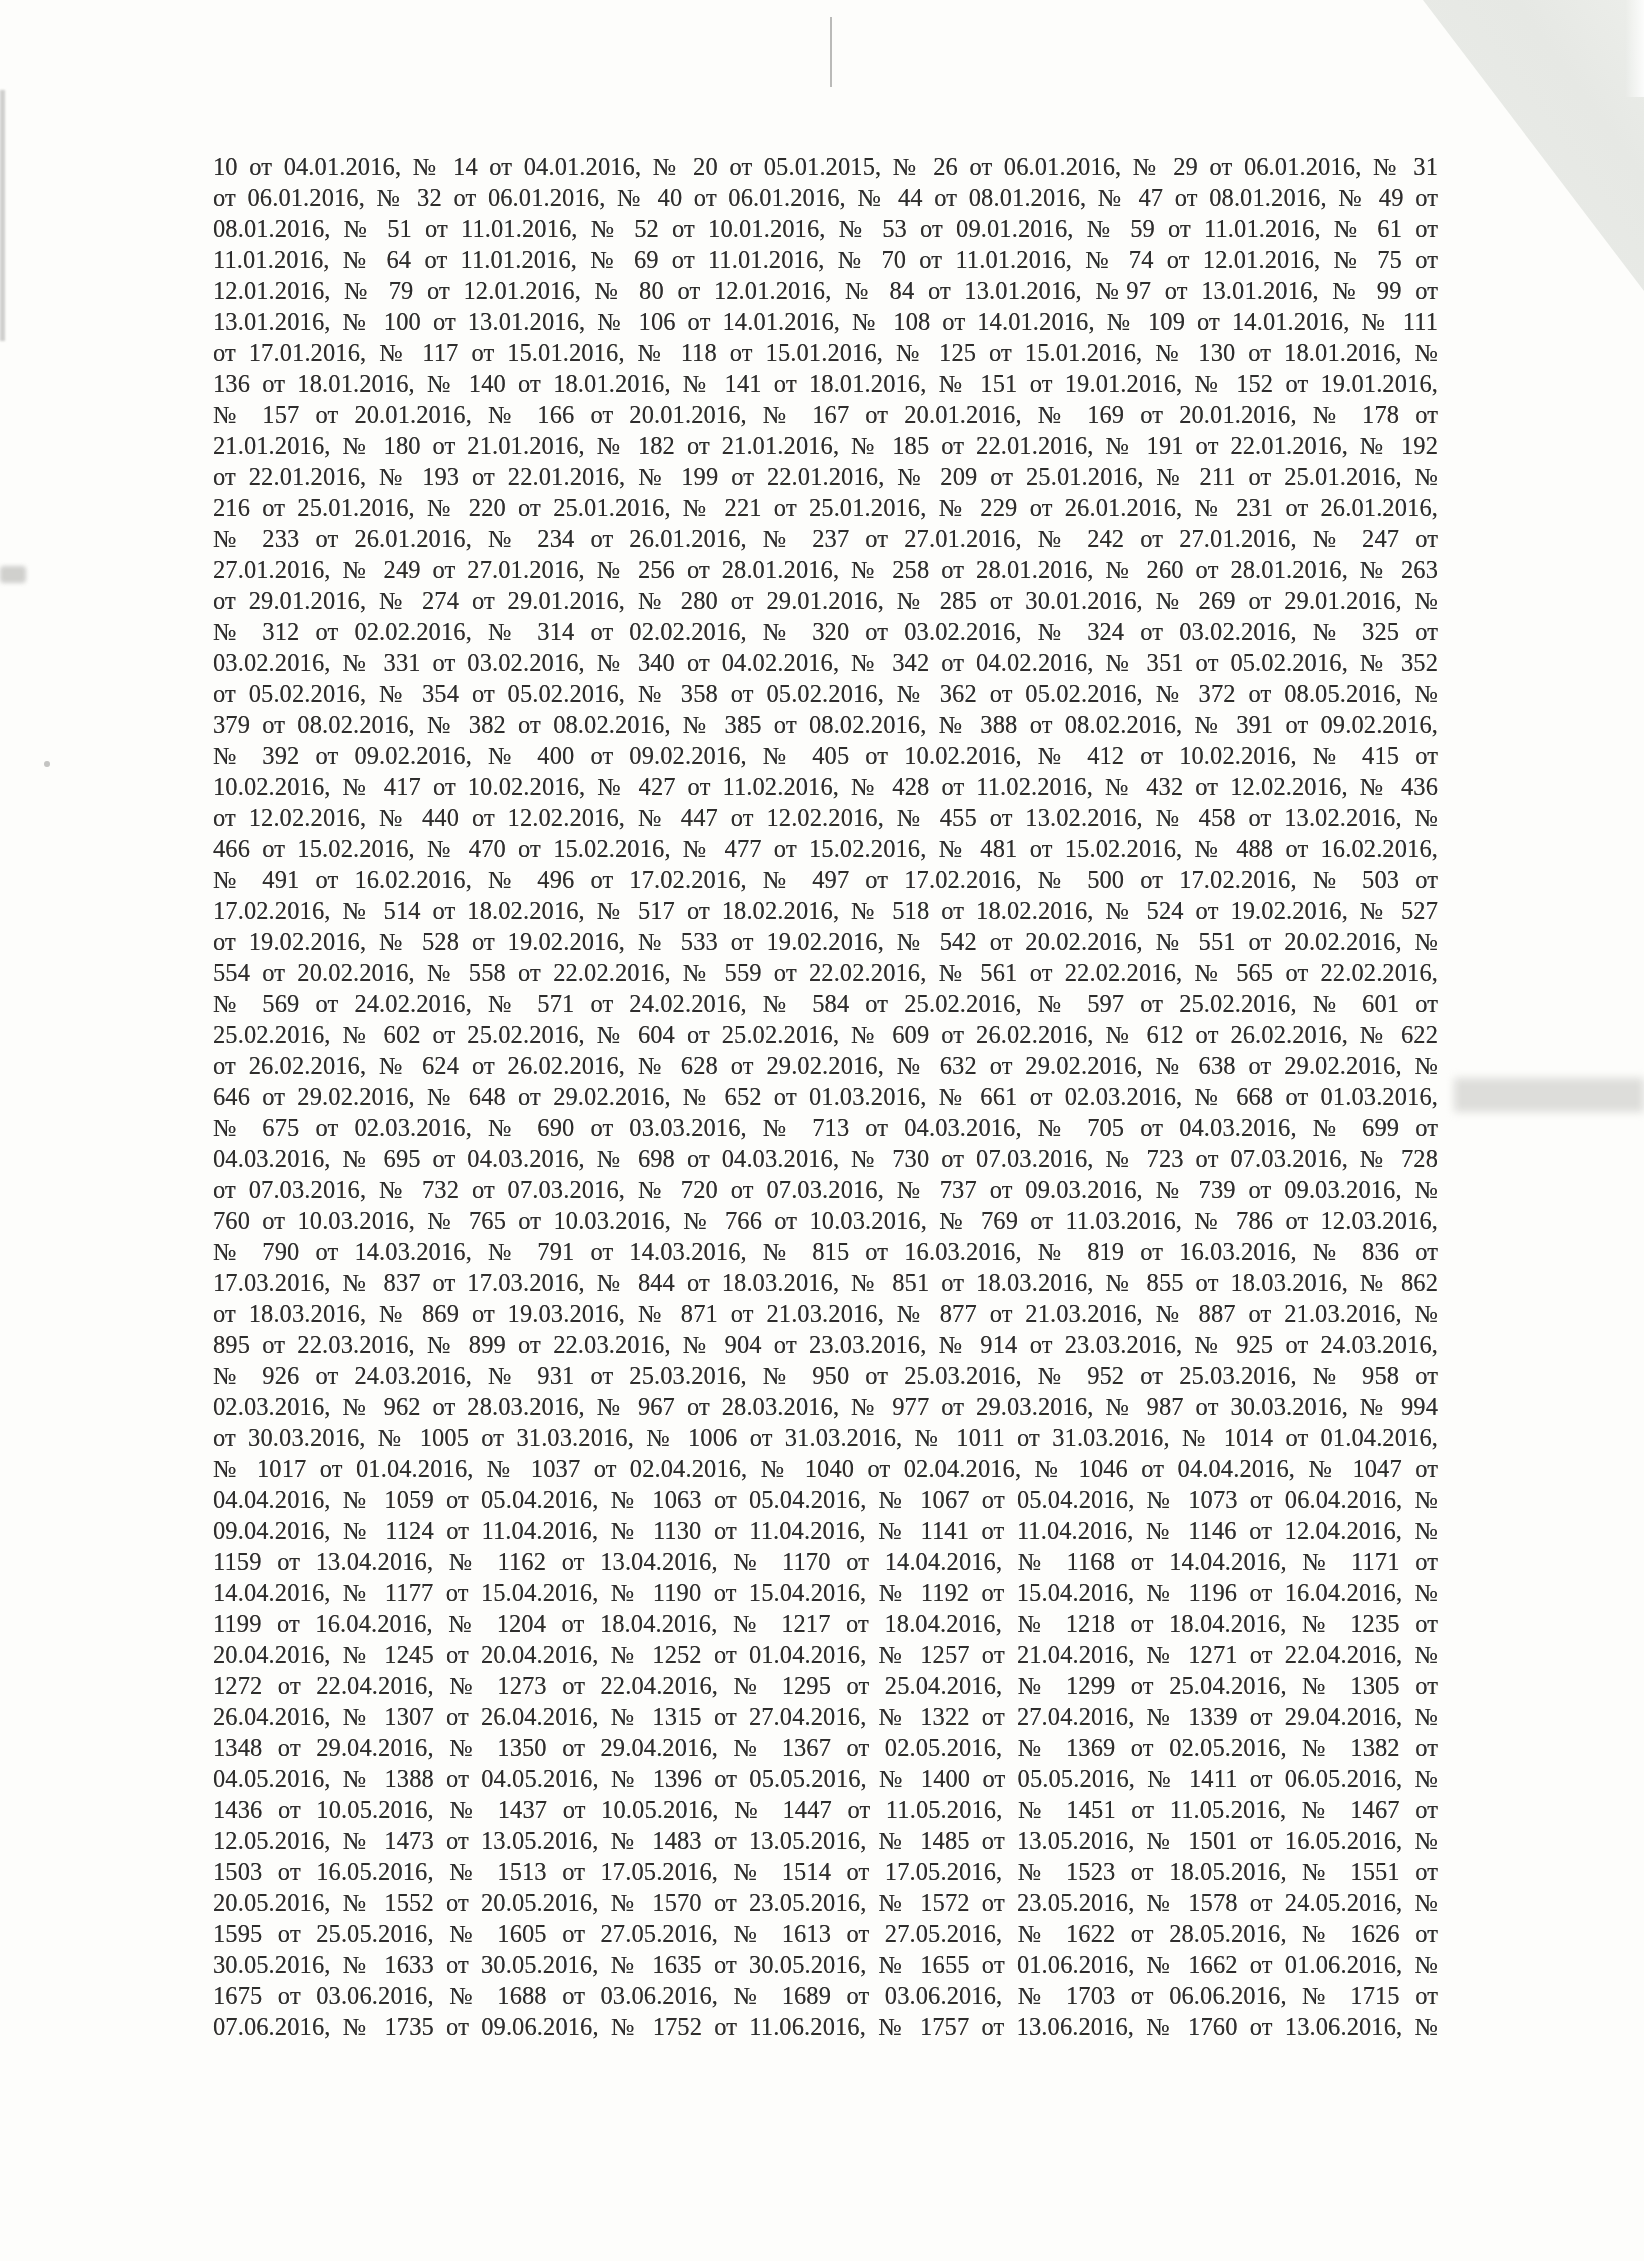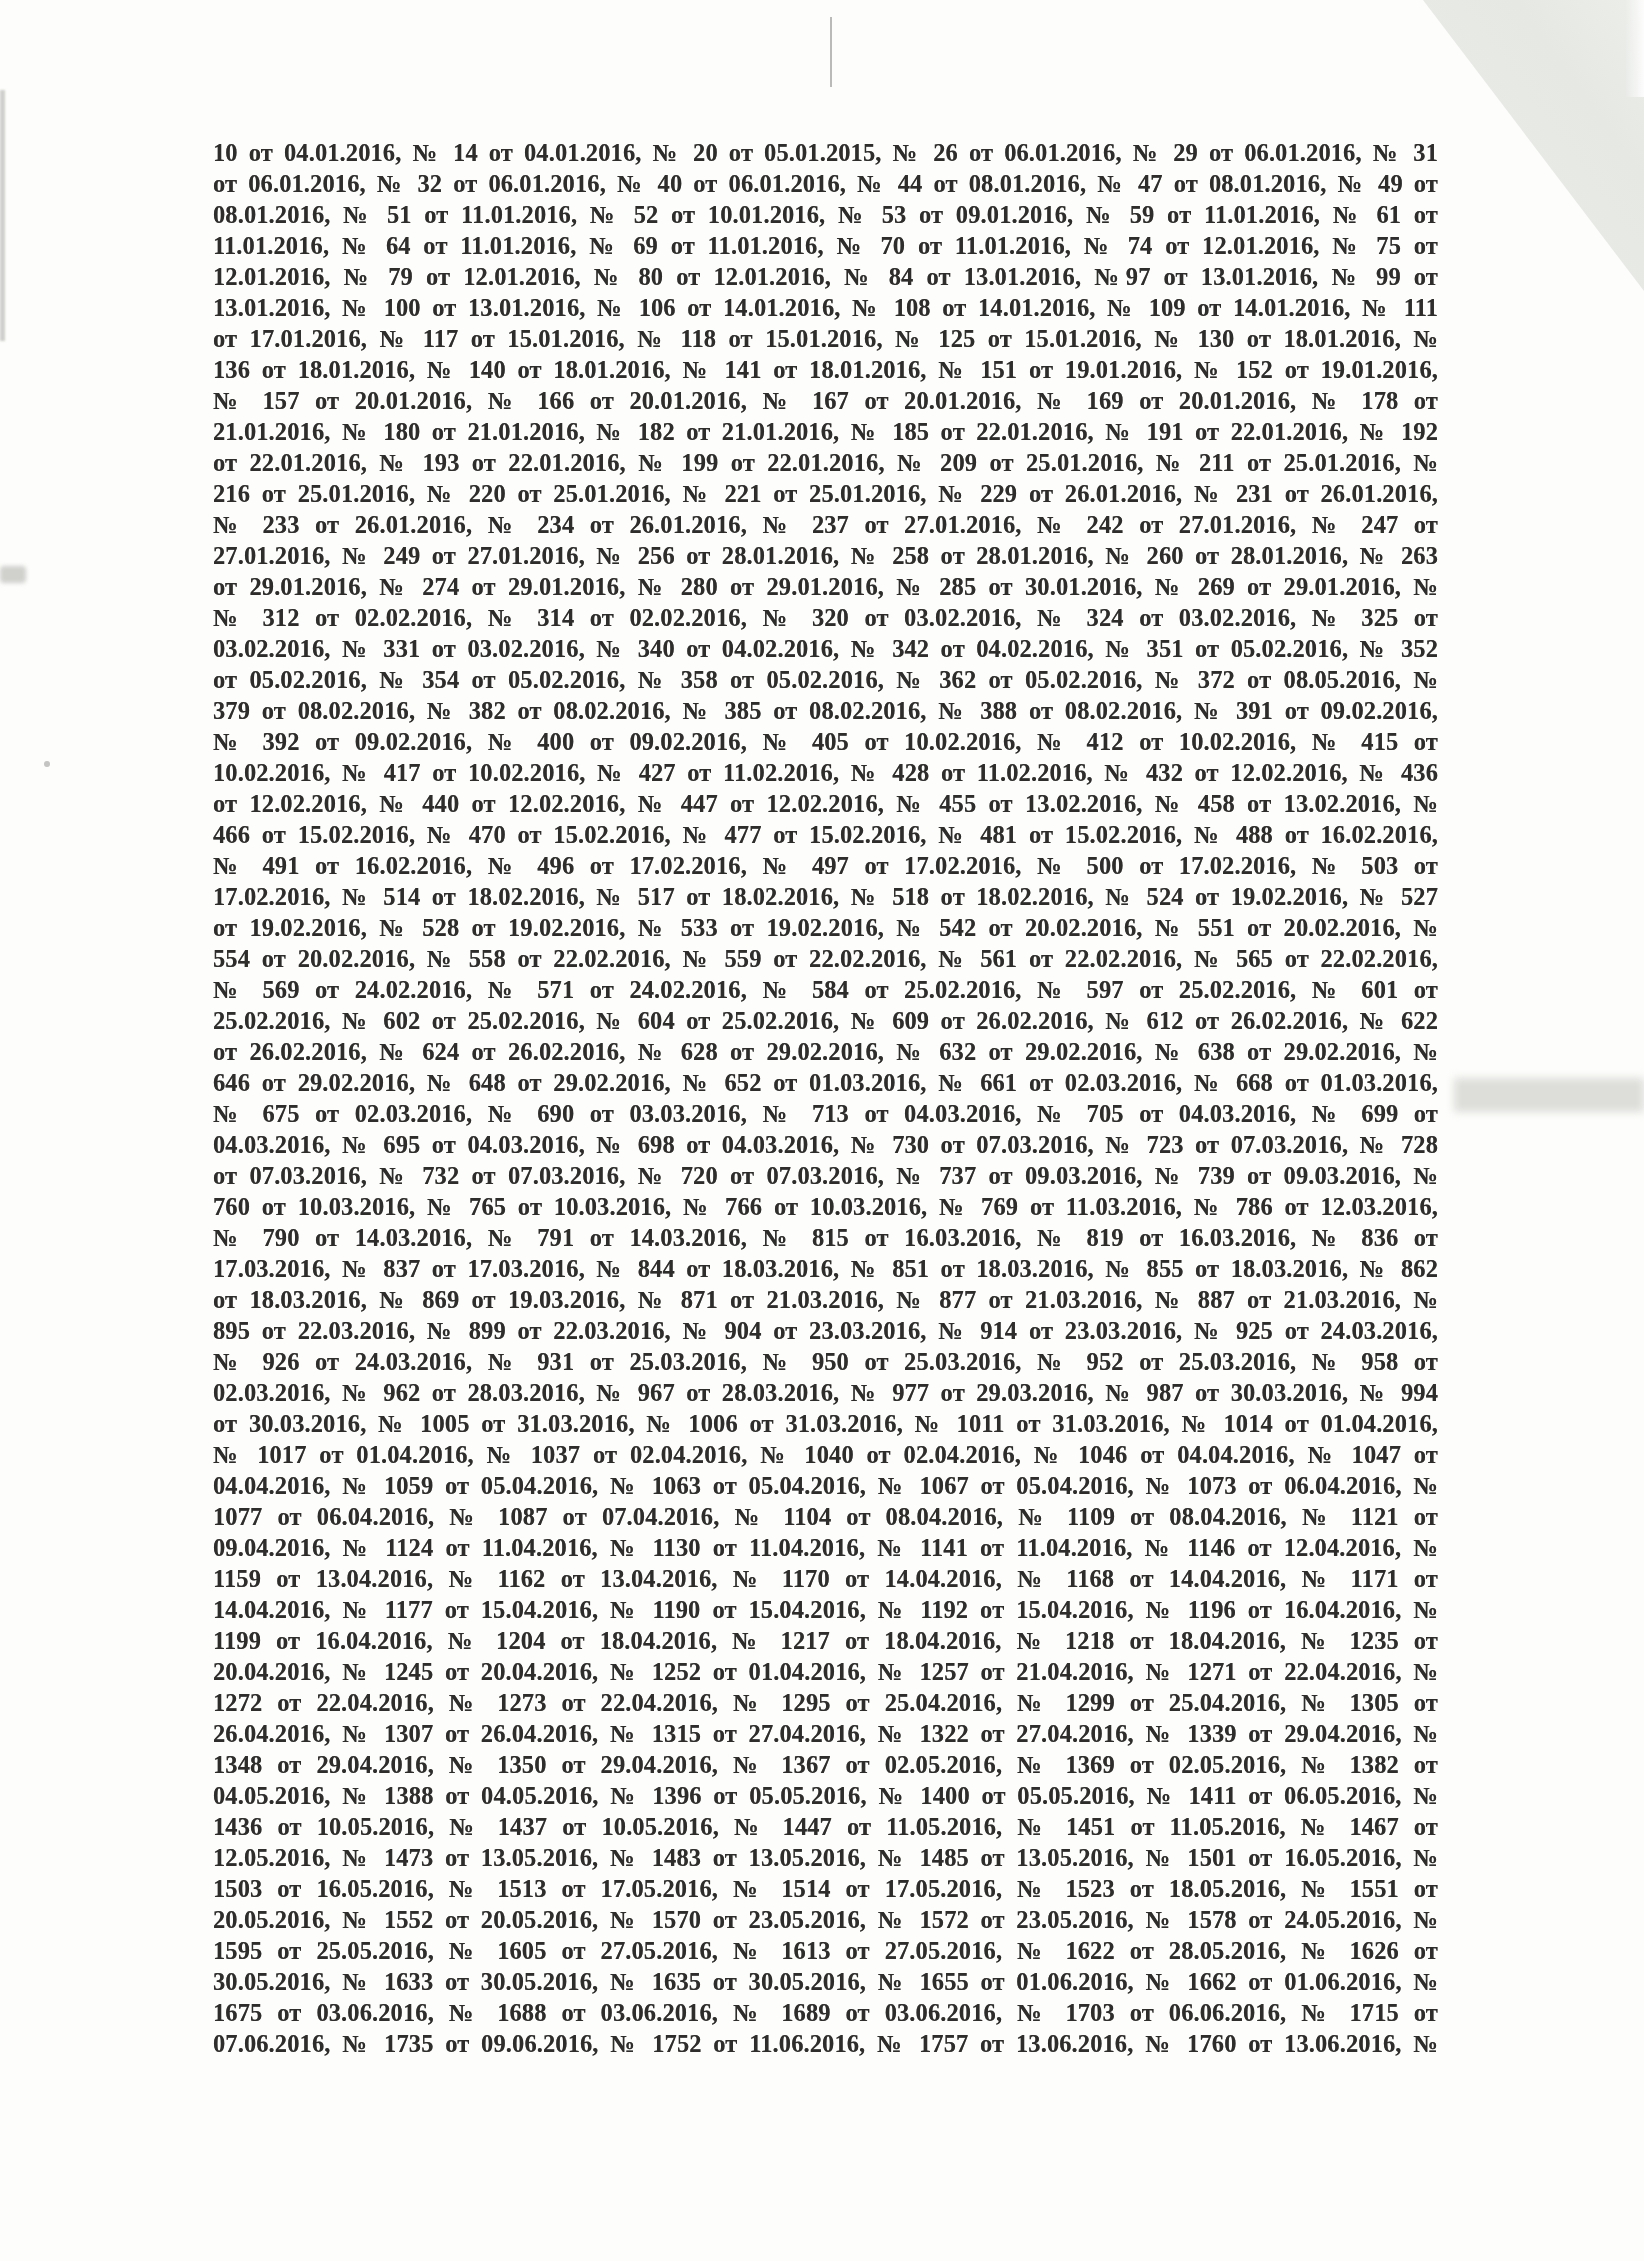--- a/index.html
+++ b/index.html
@@ -65,24 +65,23 @@
   .left-dot {
     left: 44px; top: 761px; width: 5.8px; height: 5.8px;
     background: rgba(140,140,138,0.5);
     border-radius: 50%;
     filter: blur(0.6px);
   }
   
   .text-block {
     position: absolute;
     left: 213px;
-    top: 137px;
+    top: 151px;
     width: 1225px;
     color: var(--ink, #2e2d2c);
-    font-weight: bold;
   }
   .doc-line {
     font-size: 24.5px;
     line-height: 31px;
     text-align: justify;
     text-align-last: justify;
     white-space: nowrap;
     letter-spacing: 0.1px;
     text-shadow: 0 0 0.5px rgba(45,45,45,0.55);
   }
@@ -139,21 +138,20 @@
       <div class="doc-line">760 от 10.03.2016, № 765 от 10.03.2016, № 766 от 10.03.2016, № 769 от 11.03.2016, № 786 от 12.03.2016,</div>
       <div class="doc-line">№ 790 от 14.03.2016, № 791 от 14.03.2016, № 815 от 16.03.2016, № 819 от 16.03.2016, № 836 от</div>
       <div class="doc-line">17.03.2016, № 837 от 17.03.2016, № 844 от 18.03.2016, № 851 от 18.03.2016, № 855 от 18.03.2016, № 862</div>
       <div class="doc-line">от 18.03.2016, № 869 от 19.03.2016, № 871 от 21.03.2016, № 877 от 21.03.2016, № 887 от 21.03.2016, №</div>
       <div class="doc-line">895 от 22.03.2016, № 899 от 22.03.2016, № 904 от 23.03.2016, № 914 от 23.03.2016, № 925 от 24.03.2016,</div>
       <div class="doc-line">№ 926 от 24.03.2016, № 931 от 25.03.2016, № 950 от 25.03.2016, № 952 от 25.03.2016, № 958 от</div>
       <div class="doc-line">02.03.2016, № 962 от 28.03.2016, № 967 от 28.03.2016, № 977 от 29.03.2016, № 987 от 30.03.2016, № 994</div>
       <div class="doc-line">от 30.03.2016, № 1005 от 31.03.2016, № 1006 от 31.03.2016, № 1011 от 31.03.2016, № 1014 от 01.04.2016,</div>
       <div class="doc-line">№ 1017 от 01.04.2016, № 1037 от 02.04.2016, № 1040 от 02.04.2016, № 1046 от 04.04.2016, № 1047 от</div>
       <div class="doc-line">04.04.2016, № 1059 от 05.04.2016, № 1063 от 05.04.2016, № 1067 от 05.04.2016, № 1073 от 06.04.2016, №</div>
-      <div class="doc-line">1077 от 06.04.2016, № 1087 от 07.04.2016, № 1104 от 08.04.2016, № 1109 от 08.04.2016, № 1121 от</div>
       <div class="doc-line">09.04.2016, № 1124 от 11.04.2016, № 1130 от 11.04.2016, № 1141 от 11.04.2016, № 1146 от 12.04.2016, №</div>
       <div class="doc-line">1159 от 13.04.2016, № 1162 от 13.04.2016, № 1170 от 14.04.2016, № 1168 от 14.04.2016, № 1171 от</div>
       <div class="doc-line">14.04.2016, № 1177 от 15.04.2016, № 1190 от 15.04.2016, № 1192 от 15.04.2016, № 1196 от 16.04.2016, №</div>
       <div class="doc-line">1199 от 16.04.2016, № 1204 от 18.04.2016, № 1217 от 18.04.2016, № 1218 от 18.04.2016, № 1235 от</div>
       <div class="doc-line">20.04.2016, № 1245 от 20.04.2016, № 1252 от 01.04.2016, № 1257 от 21.04.2016, № 1271 от 22.04.2016, №</div>
       <div class="doc-line">1272 от 22.04.2016, № 1273 от 22.04.2016, № 1295 от 25.04.2016, № 1299 от 25.04.2016, № 1305 от</div>
       <div class="doc-line">26.04.2016, № 1307 от 26.04.2016, № 1315 от 27.04.2016, № 1322 от 27.04.2016, № 1339 от 29.04.2016, №</div>
       <div class="doc-line">1348 от 29.04.2016, № 1350 от 29.04.2016, № 1367 от 02.05.2016, № 1369 от 02.05.2016, № 1382 от</div>
       <div class="doc-line">04.05.2016, № 1388 от 04.05.2016, № 1396 от 05.05.2016, № 1400 от 05.05.2016, № 1411 от 06.05.2016, №</div>
       <div class="doc-line">1436 от 10.05.2016, № 1437 от 10.05.2016, № 1447 от 11.05.2016, № 1451 от 11.05.2016, № 1467 от</div>

